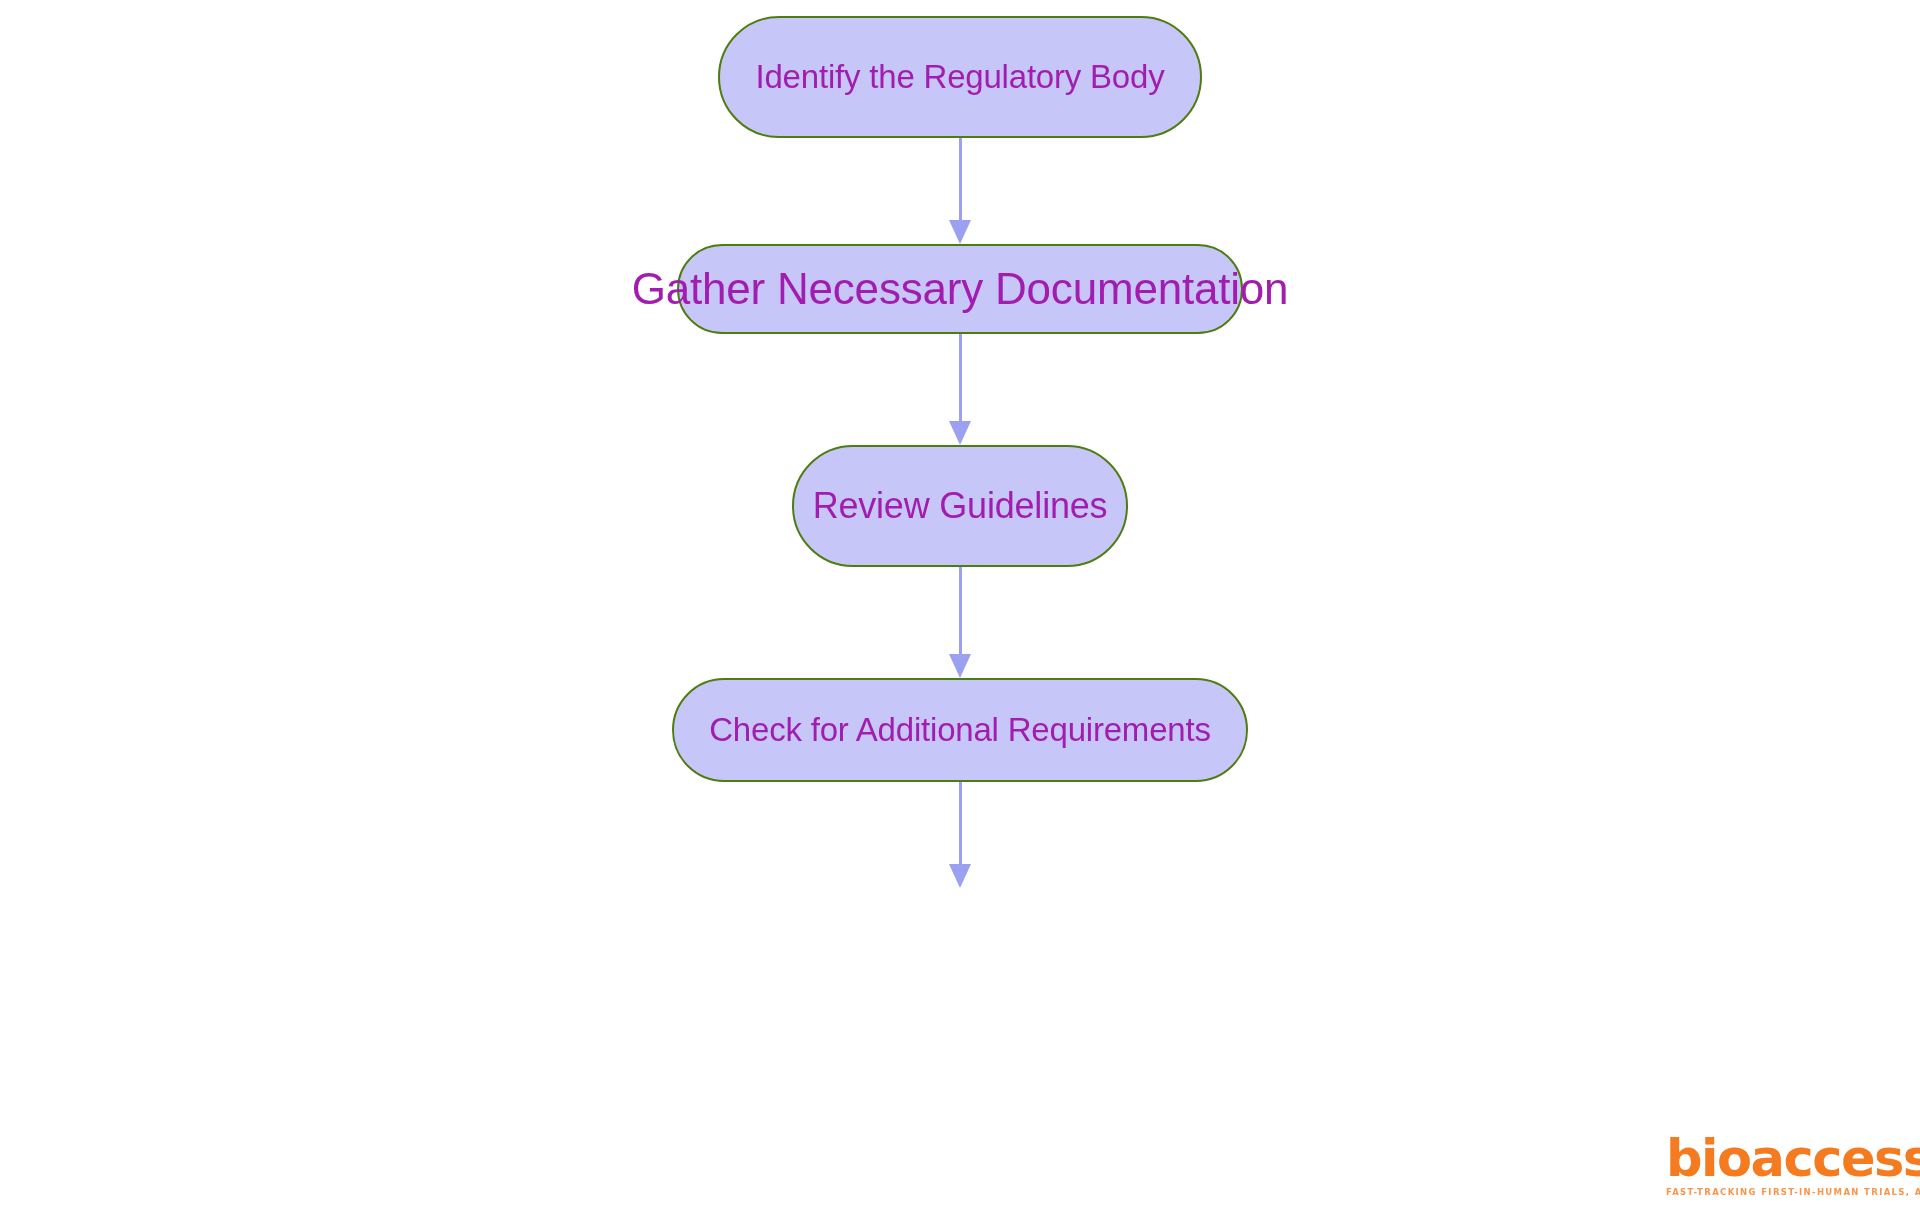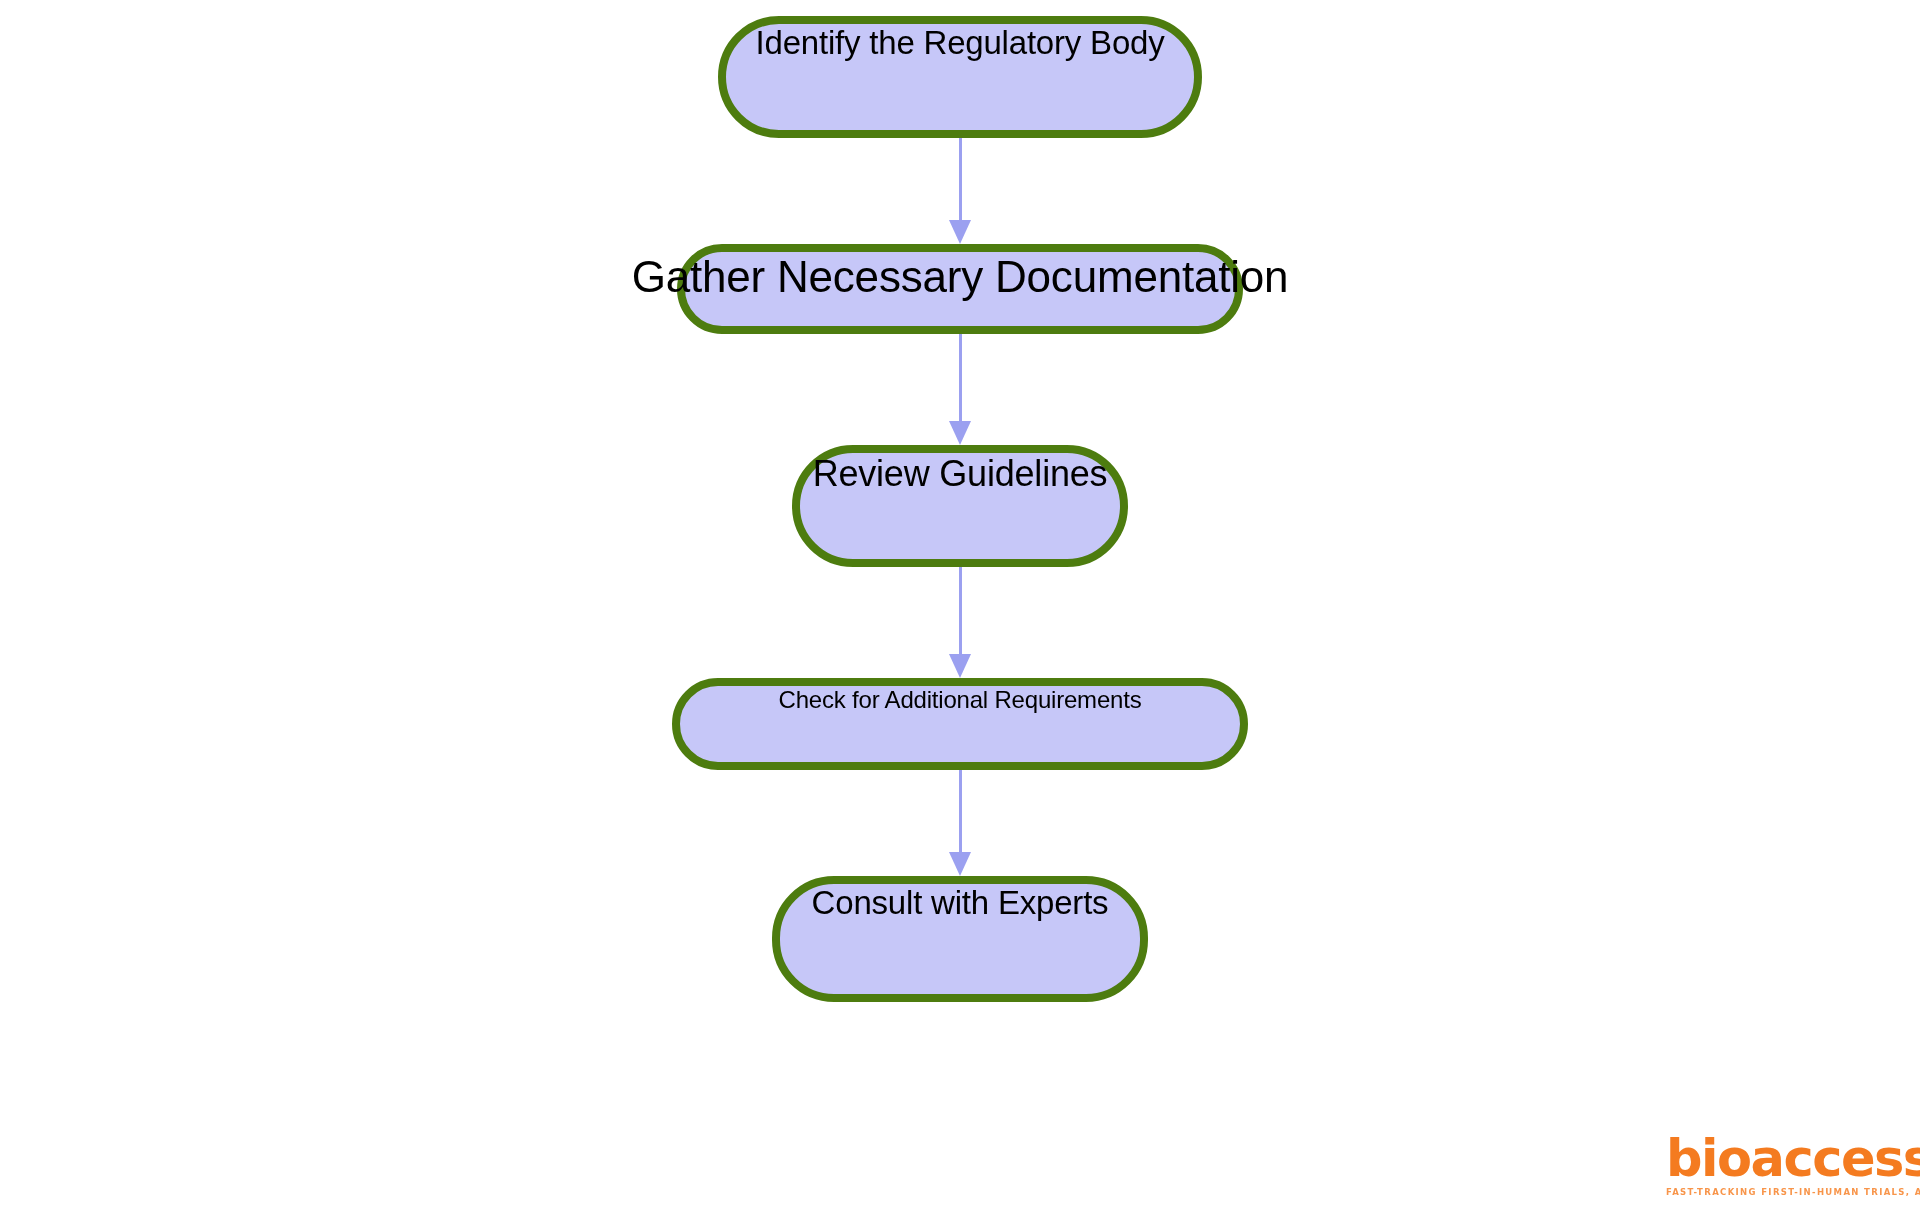--- a/index.html
+++ b/index.html
@@ -30,45 +30,45 @@
     top: 0;
     width: 1920px;
     display: flex;
     flex-direction: column;
     align-items: center;
   }
 
   .node {
     box-sizing: border-box;
     background: #c6c7f8;
-    border: 8px solid #4d7c0f;
+    border: 2px solid #4d7c0f;
     border-radius: 62px;
     display: flex;
-    align-items: flex-start;
+    align-items: center;
     justify-content: center;
     text-align: center;
-    color: #000000;
+    color: #a21caf;
     font-family: "Liberation Sans", sans-serif;
     font-weight: 400;
     letter-spacing: -0.2px;
     position: relative;
   }
 
   .node-label {
     display: block;
     padding: 0 34px;
     line-height: 1.15;
     white-space: nowrap;
   }
 
   
   .node-1 { width: 484px; height: 122px; font-size: 33px; }
   .node-2 { width: 566px; height: 90px; font-size: 44px; }
   .node-3 { width: 336px; height: 122px; font-size: 36px; }
-  .node-4 { width: 576px; height: 92px; font-size: 24px; }
+  .node-4 { width: 576px; height: 104px; font-size: 33px; }
   .node-5 { width: 376px; height: 126px; font-size: 33px; }
 
   .connector {
     width: 22px;
     display: flex;
     flex-direction: column;
     align-items: center;
     position: relative;
   }
   .connector-line {
@@ -168,25 +168,20 @@
       <div class="node node-4">
         <span class="node-label">Check for Additional Requirements</span>
       </div>
     </div>
 
     <div class="connector gap-4">
       <div class="connector-line"></div>
       <div class="connector-head"></div>
     </div>
 
-    <div class="node-row">
-      <div class="node node-5">
-        <span class="node-label">Consult with Experts</span>
-      </div>
-    </div>
 
   </div>
 
   <div id="brand-logo">
     <span class="logo-wordmark"><span>bioaccess</span></span>
     <span class="logo-tagline">FAST-TRACKING FIRST-IN-HUMAN TRIALS, ANYWHERE</span>
   </div>
 
 </div>
 

